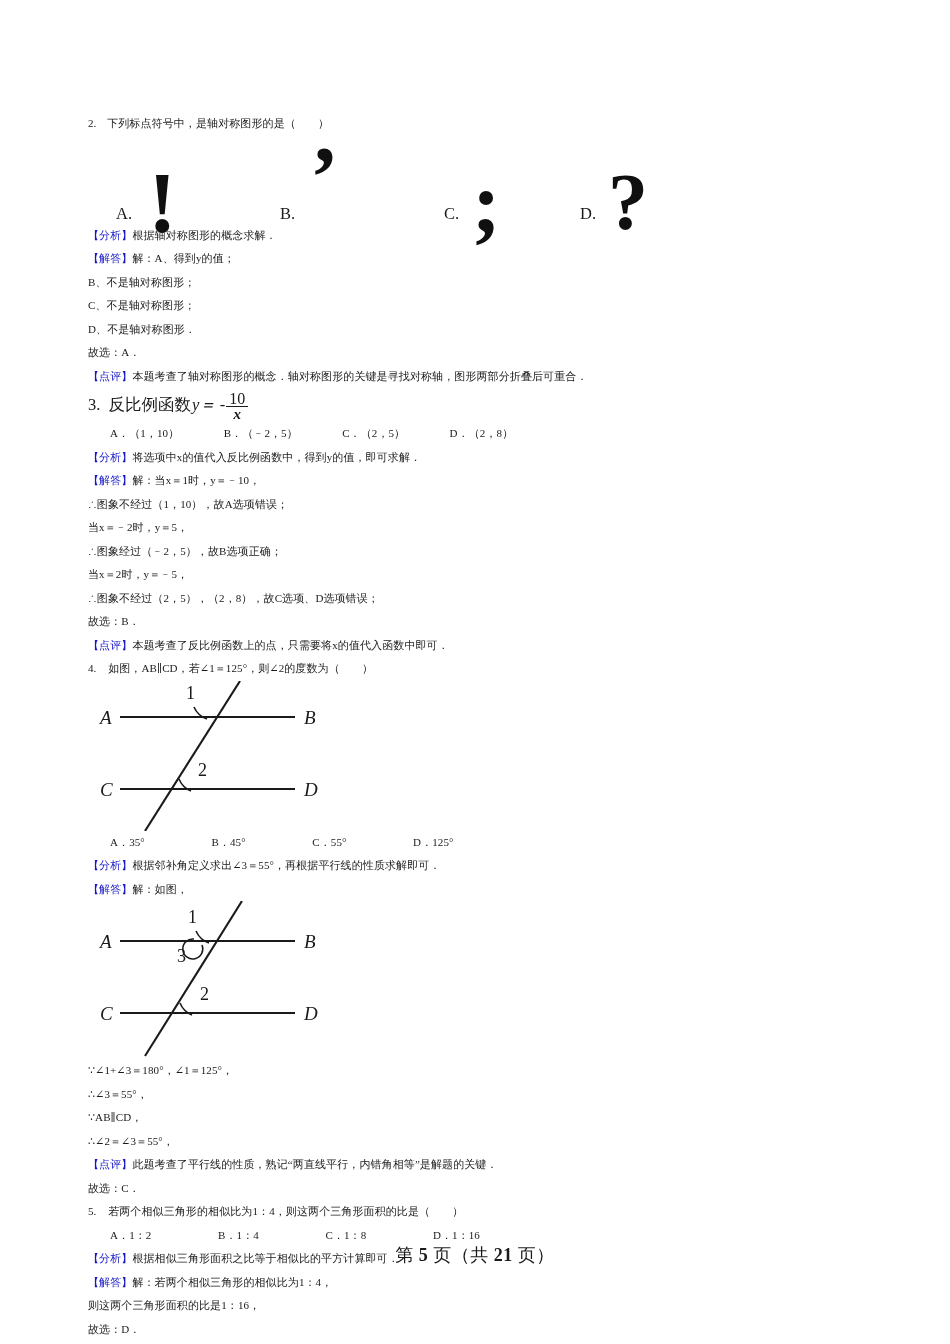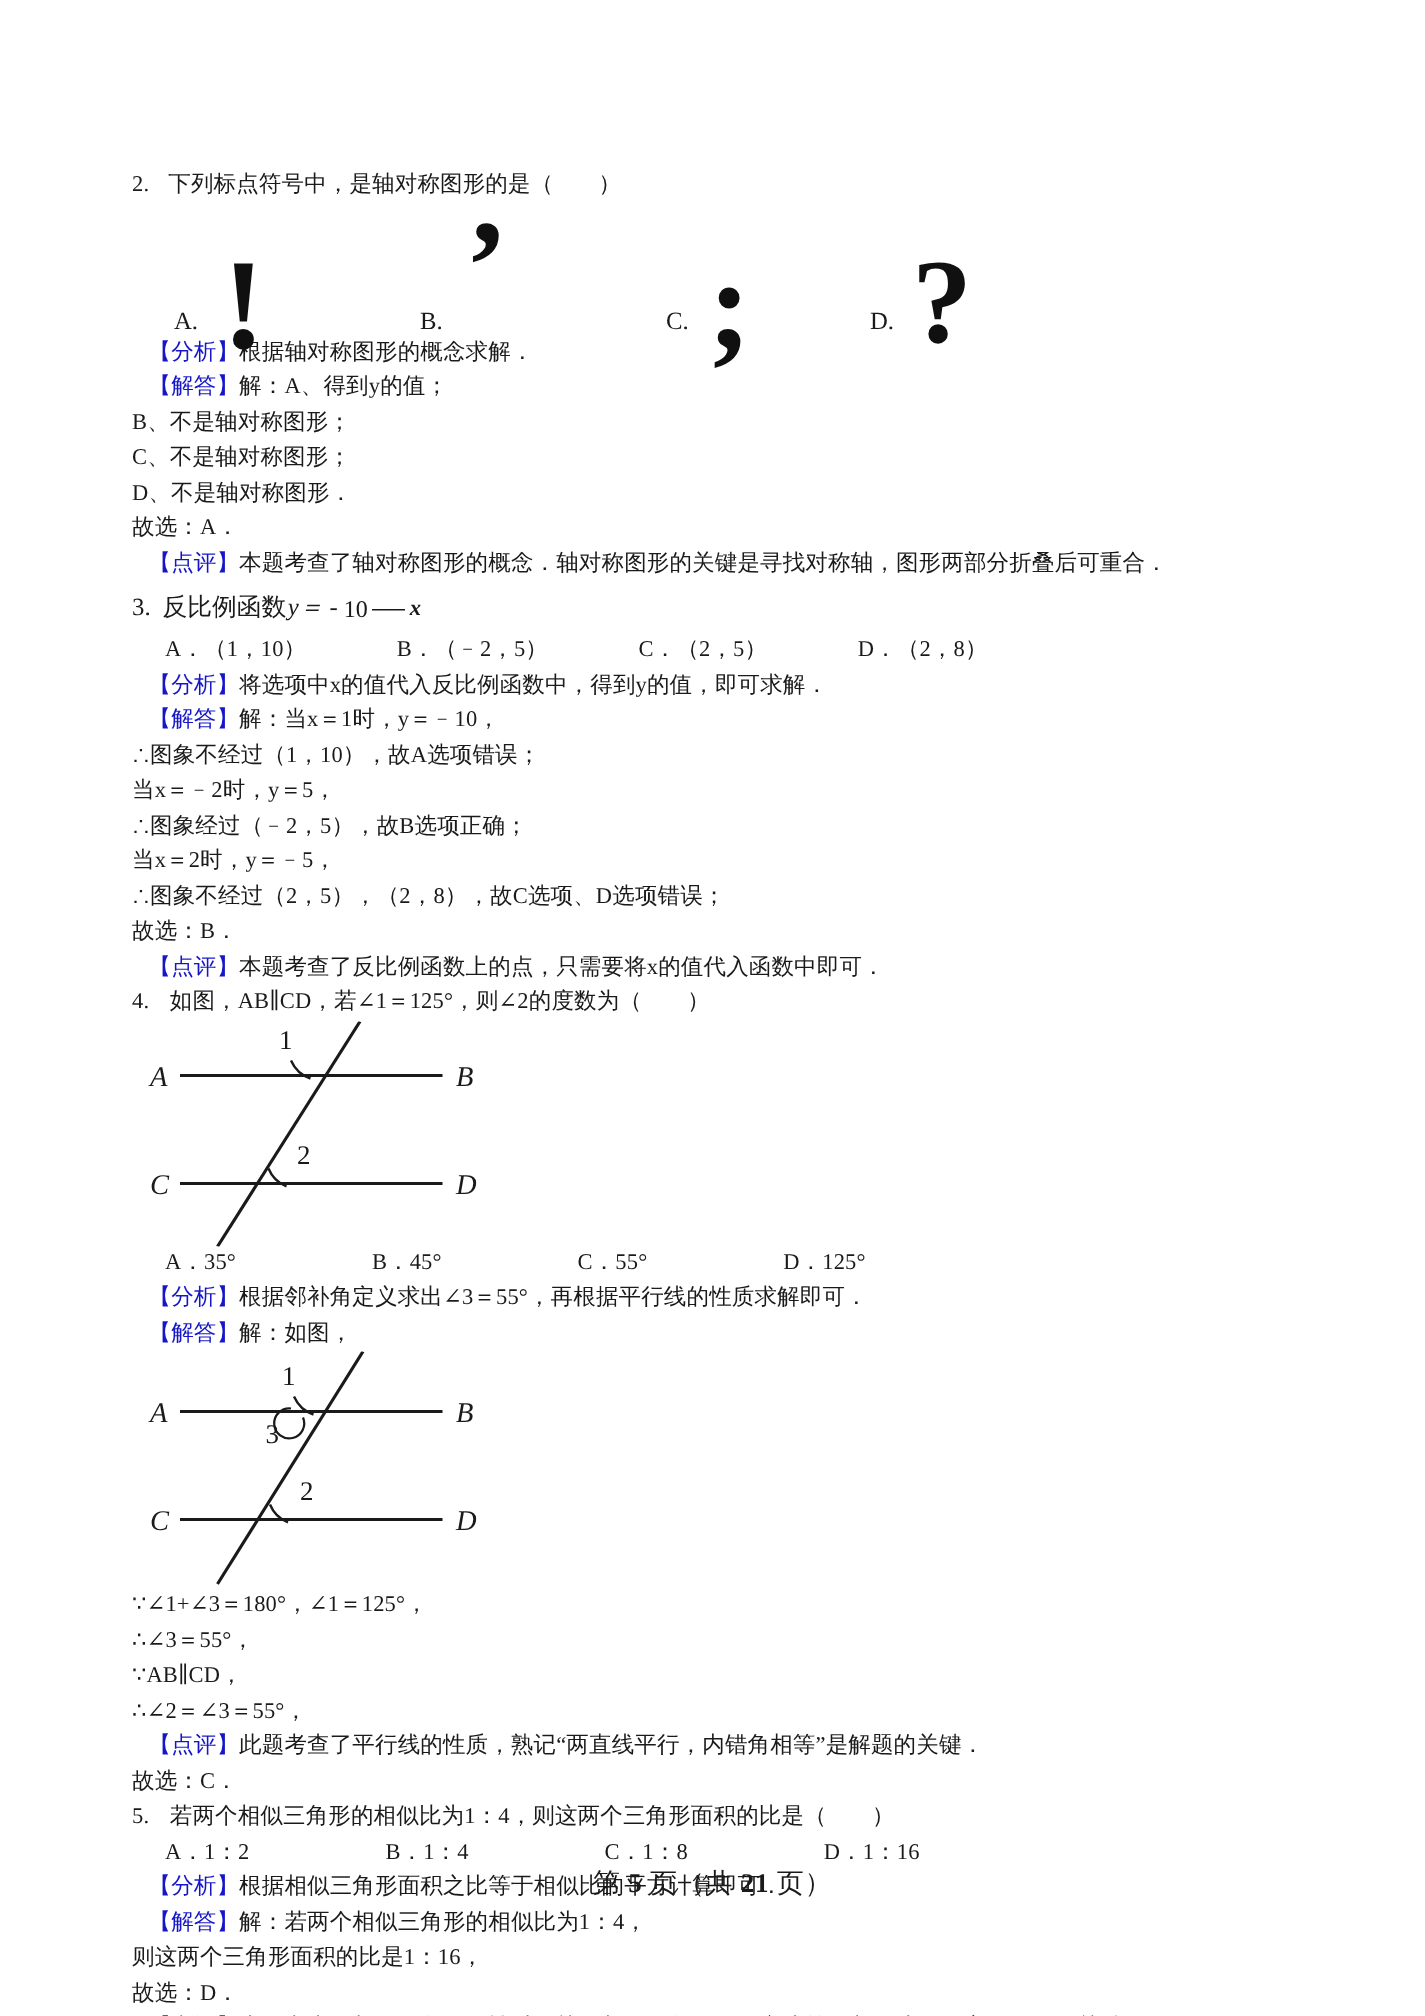--- a/index.html
+++ b/index.html
@@ -21,47 +21,46 @@
     width: 950px;
     height: 1344px;
   }
   .content {
     position: absolute;
     left: 88px;
     top: 112px;
     width: 780px;
   }
   .line {
-    font-size: 15px;
+    font-size: 11px;
     line-height: 23.5px;
     white-space: nowrap;
     letter-spacing: 0.1px;
   }
   .tag {
     color: #1616c8;
     font-family: "Liberation Serif", "DejaVu Serif", serif;
-    margin-left: 11px;
   }
   .it {
     font-style: italic;
     font-family: "Liberation Serif", "DejaVu Serif", serif;
     padding: 0 1px;
   }
   
   .qline-frac {
     font-size: 16.5px;
     line-height: 23.5px;
     white-space: nowrap;
     height: 34px;
     display: flex;
     align-items: center;
   }
   .frac {
     display: inline-flex;
-    flex-direction: row;
+    flex-direction: column;
     align-items: center;
     vertical-align: middle;
     margin: 0 1px;
     position: relative;
     top: 1px;
   }
   .frac .num {
     font-size: 16px;
     line-height: 15px;
     padding: 0 3px;

